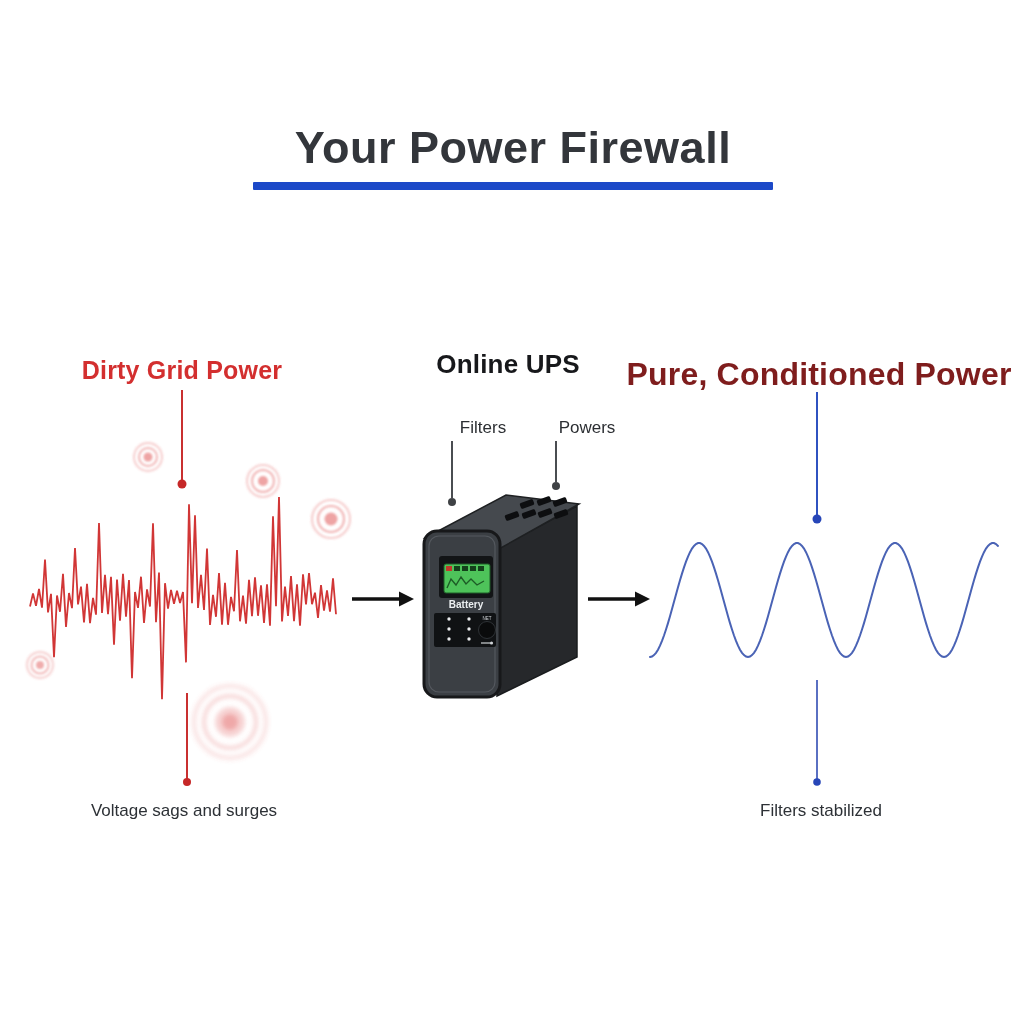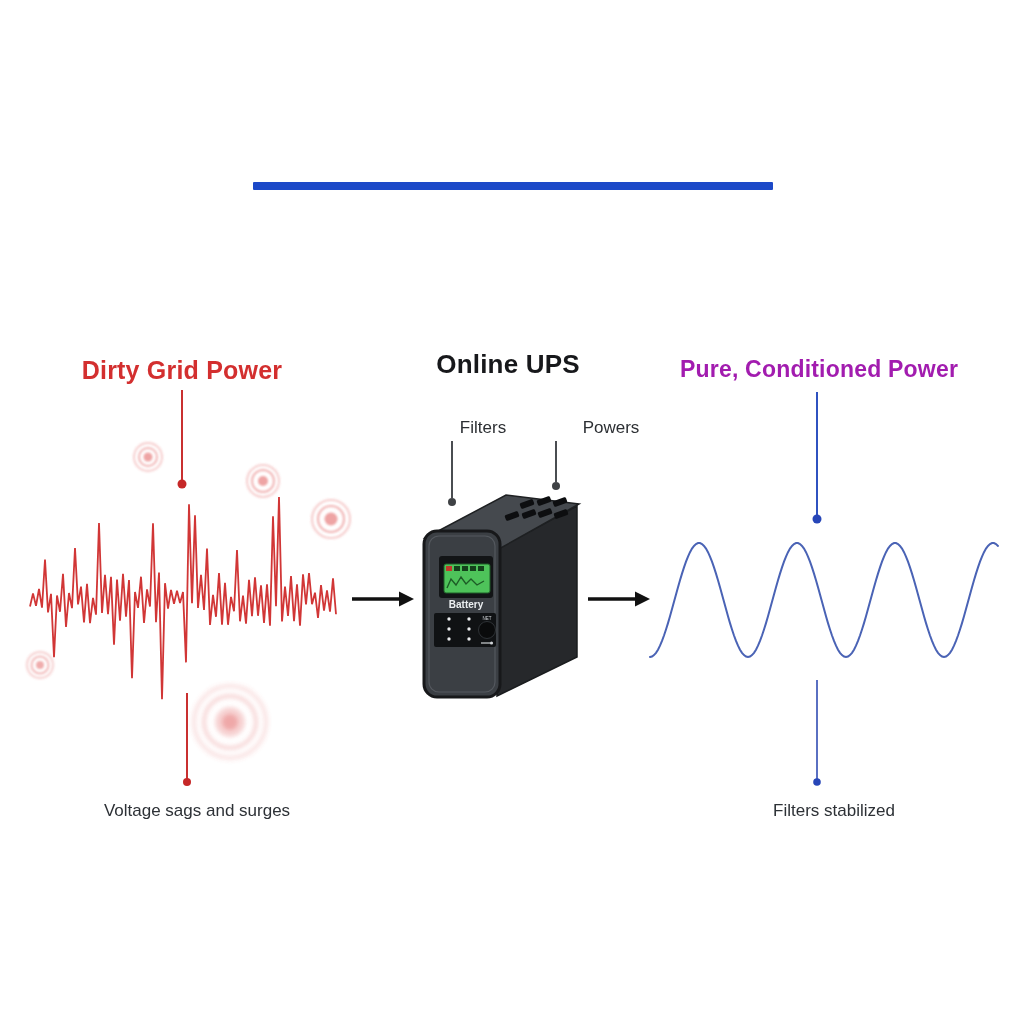--- a/index.html
+++ b/index.html
@@ -12,35 +12,36 @@
   .page-title{
     top:122px;left:513px;font-size:45px;font-weight:bold;color:#33363b;
     letter-spacing:.5px;white-space:nowrap;
   }
   .title-underline{
     top:182px;left:253px;width:520px;height:8px;background:#1c49c8;border-radius:1px;
   }
   .heading{font-weight:bold;white-space:nowrap;letter-spacing:.2px;}
   .heading-left{top:356px;left:182px;font-size:25px;color:#d32f2f;}
   .heading-center{top:349px;left:508px;font-size:26px;color:#17181b;}
-  .heading-right{top:356px;left:819px;font-size:23px;color:#a21caf;}
+  .heading-right{top:356px;left:819px;font-size:32px;color:#7f1d1d;}
   .callout{top:418px;font-size:17px;color:#2c2f33;white-space:nowrap;margin-left:31px;}
   .callout-filters{left:452px;}
-  .callout-powers{left:580px;}
-  .caption{top:801px;font-size:17px;color:#2d3136;white-space:nowrap;margin-left:13px;}
+  .callout-powers{left:556px;}
+  .caption{top:801px;font-size:17px;color:#2d3136;white-space:nowrap;}
   .caption-left{left:184px;}
   .caption-right{left:821px;}
   svg{position:absolute;top:0;left:0;}
   svg text{font-family:"Liberation Sans",sans-serif;}
 </style>
 </head>
 <body>
 
 <div class="canvas">
 
+  <div class="abs center-x page-title">Your Power Firewall</div>
   <div class="abs title-underline"></div>
 
   <div class="abs center-x heading heading-left">Dirty Grid Power</div>
   <div class="abs center-x heading heading-center">Online UPS</div>
   <div class="abs center-x heading heading-right">Pure, Conditioned Power</div>
 
   <div class="abs center-x callout callout-filters">Filters</div>
   <div class="abs center-x callout callout-powers">Powers</div>
 
   <div class="abs center-x caption caption-left">Voltage sags and surges</div>

